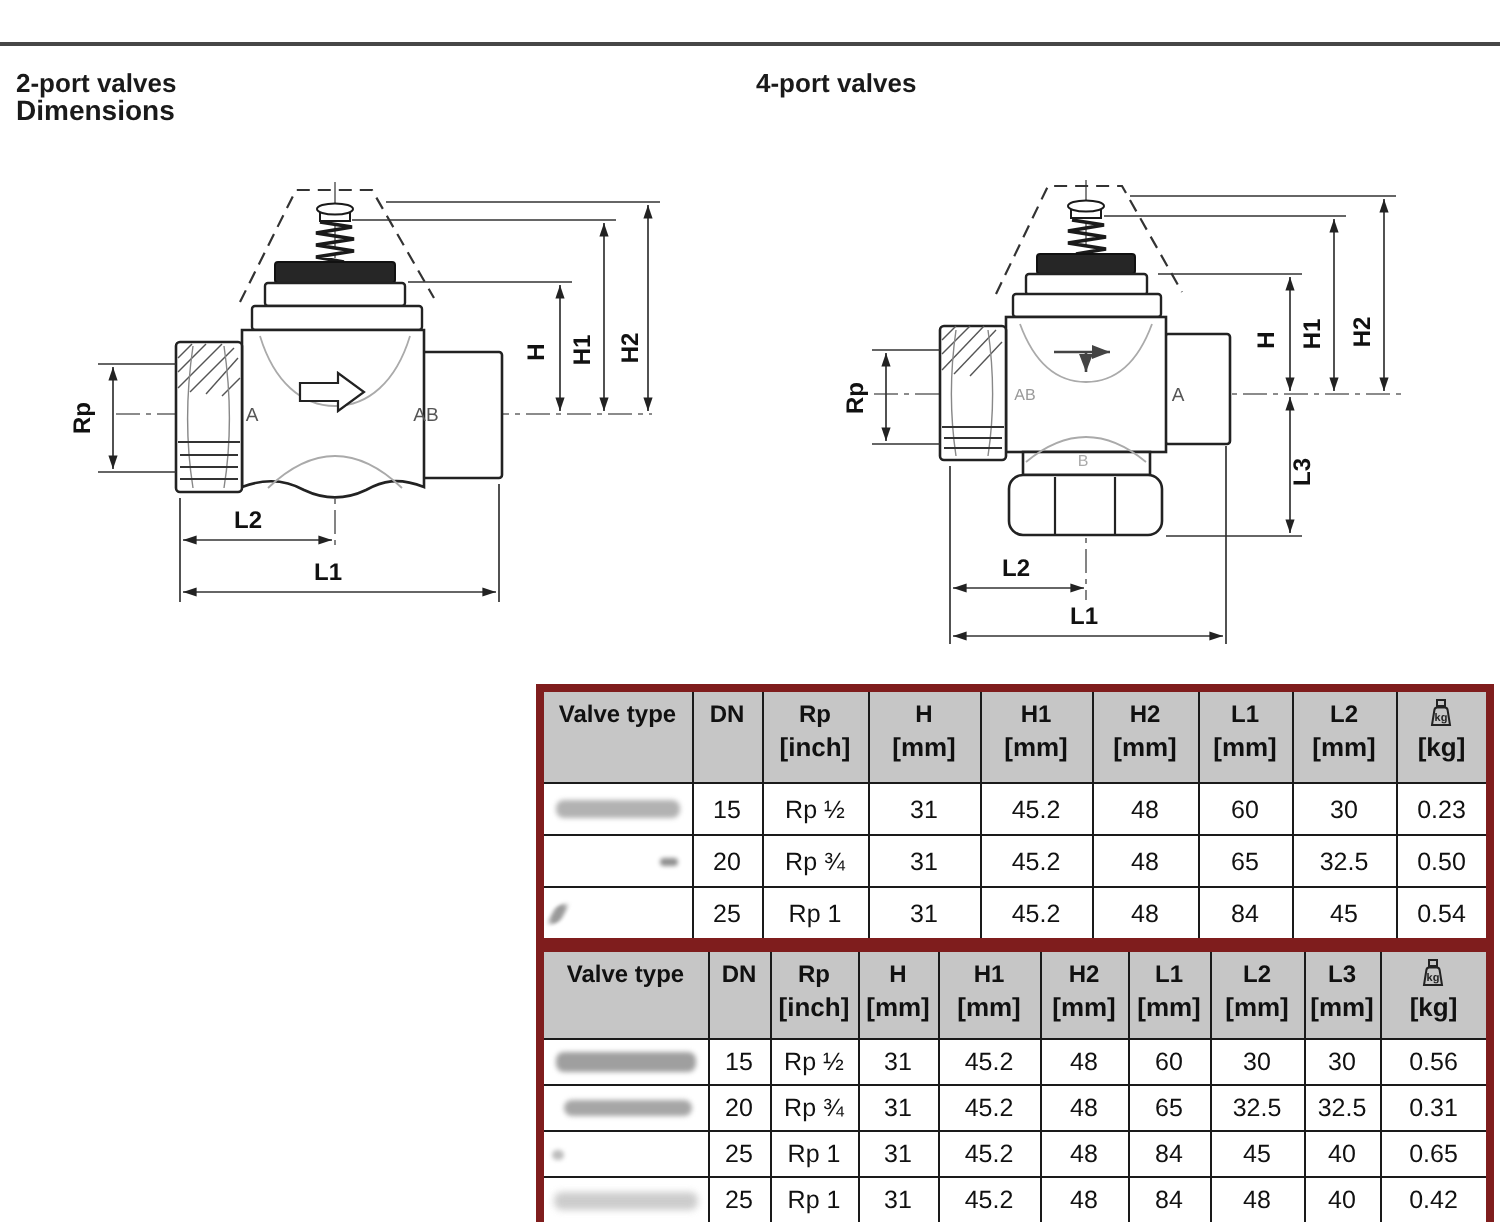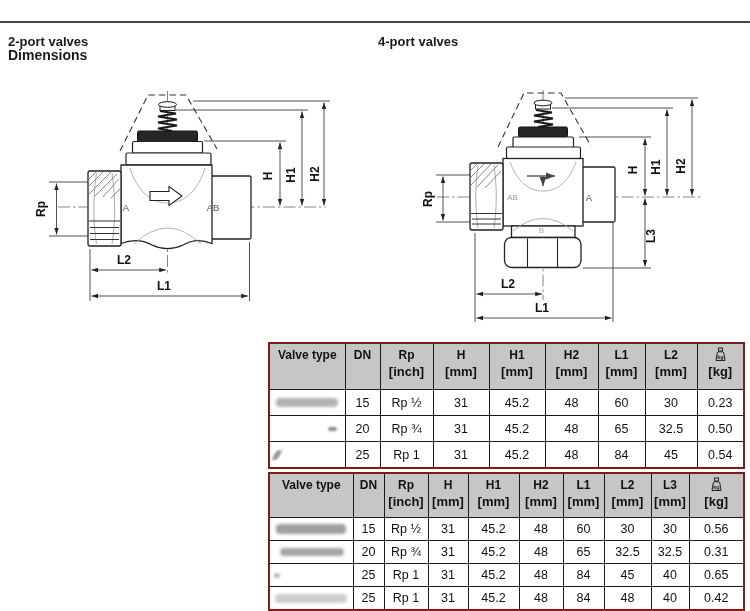--- a/index.html
+++ b/index.html
@@ -8,21 +8,21 @@
   .title{position:absolute;left:8px;top:17px;font-size:14px;font-weight:bold;margin-top:30px;}
   .rule{position:absolute;left:0;top:21px;width:750px;height:2px;background:#474747;}
   .sec{position:absolute;font-size:13px;font-weight:bold;text-align:center;}
   #sec2{left:8px;top:34px;}
   #sec3{left:378px;top:34px;}
   svg text{font-family:"Liberation Sans",sans-serif;}
   .dimlbl{font-size:12px;font-weight:bold;fill:#111;}
   .portlbl{fill:#555;}
   
   table.dim{position:absolute;border-collapse:collapse;table-layout:fixed;width:477px;
-            font-size:12.5px;color:#111;border:2px solid #7f1d1d;background:#fff;}
+            font-size:12.5px;color:#111;border:4px solid #7f1d1d;background:#fff;}
   table.dim th,table.dim td{border:1px solid #1a1a1a;text-align:center;padding:0;overflow:hidden;}
   table.dim thead th{background:#c6c6c6;font-weight:bold;vertical-align:top;padding-top:3px;font-size:12px;}
   table.dim thead .lbl{line-height:17px;height:17px;}
   table.dim thead .unit{line-height:15px;font-size:13px;}
   #t1{left:268px;top:342px;}
   #t2{left:268px;top:472px;}
   #t1 thead th{height:42px;}
   #t2 thead th{height:40px;}
   #t1 tbody td{height:25px;}
   #t2 tbody td{height:22px;}

